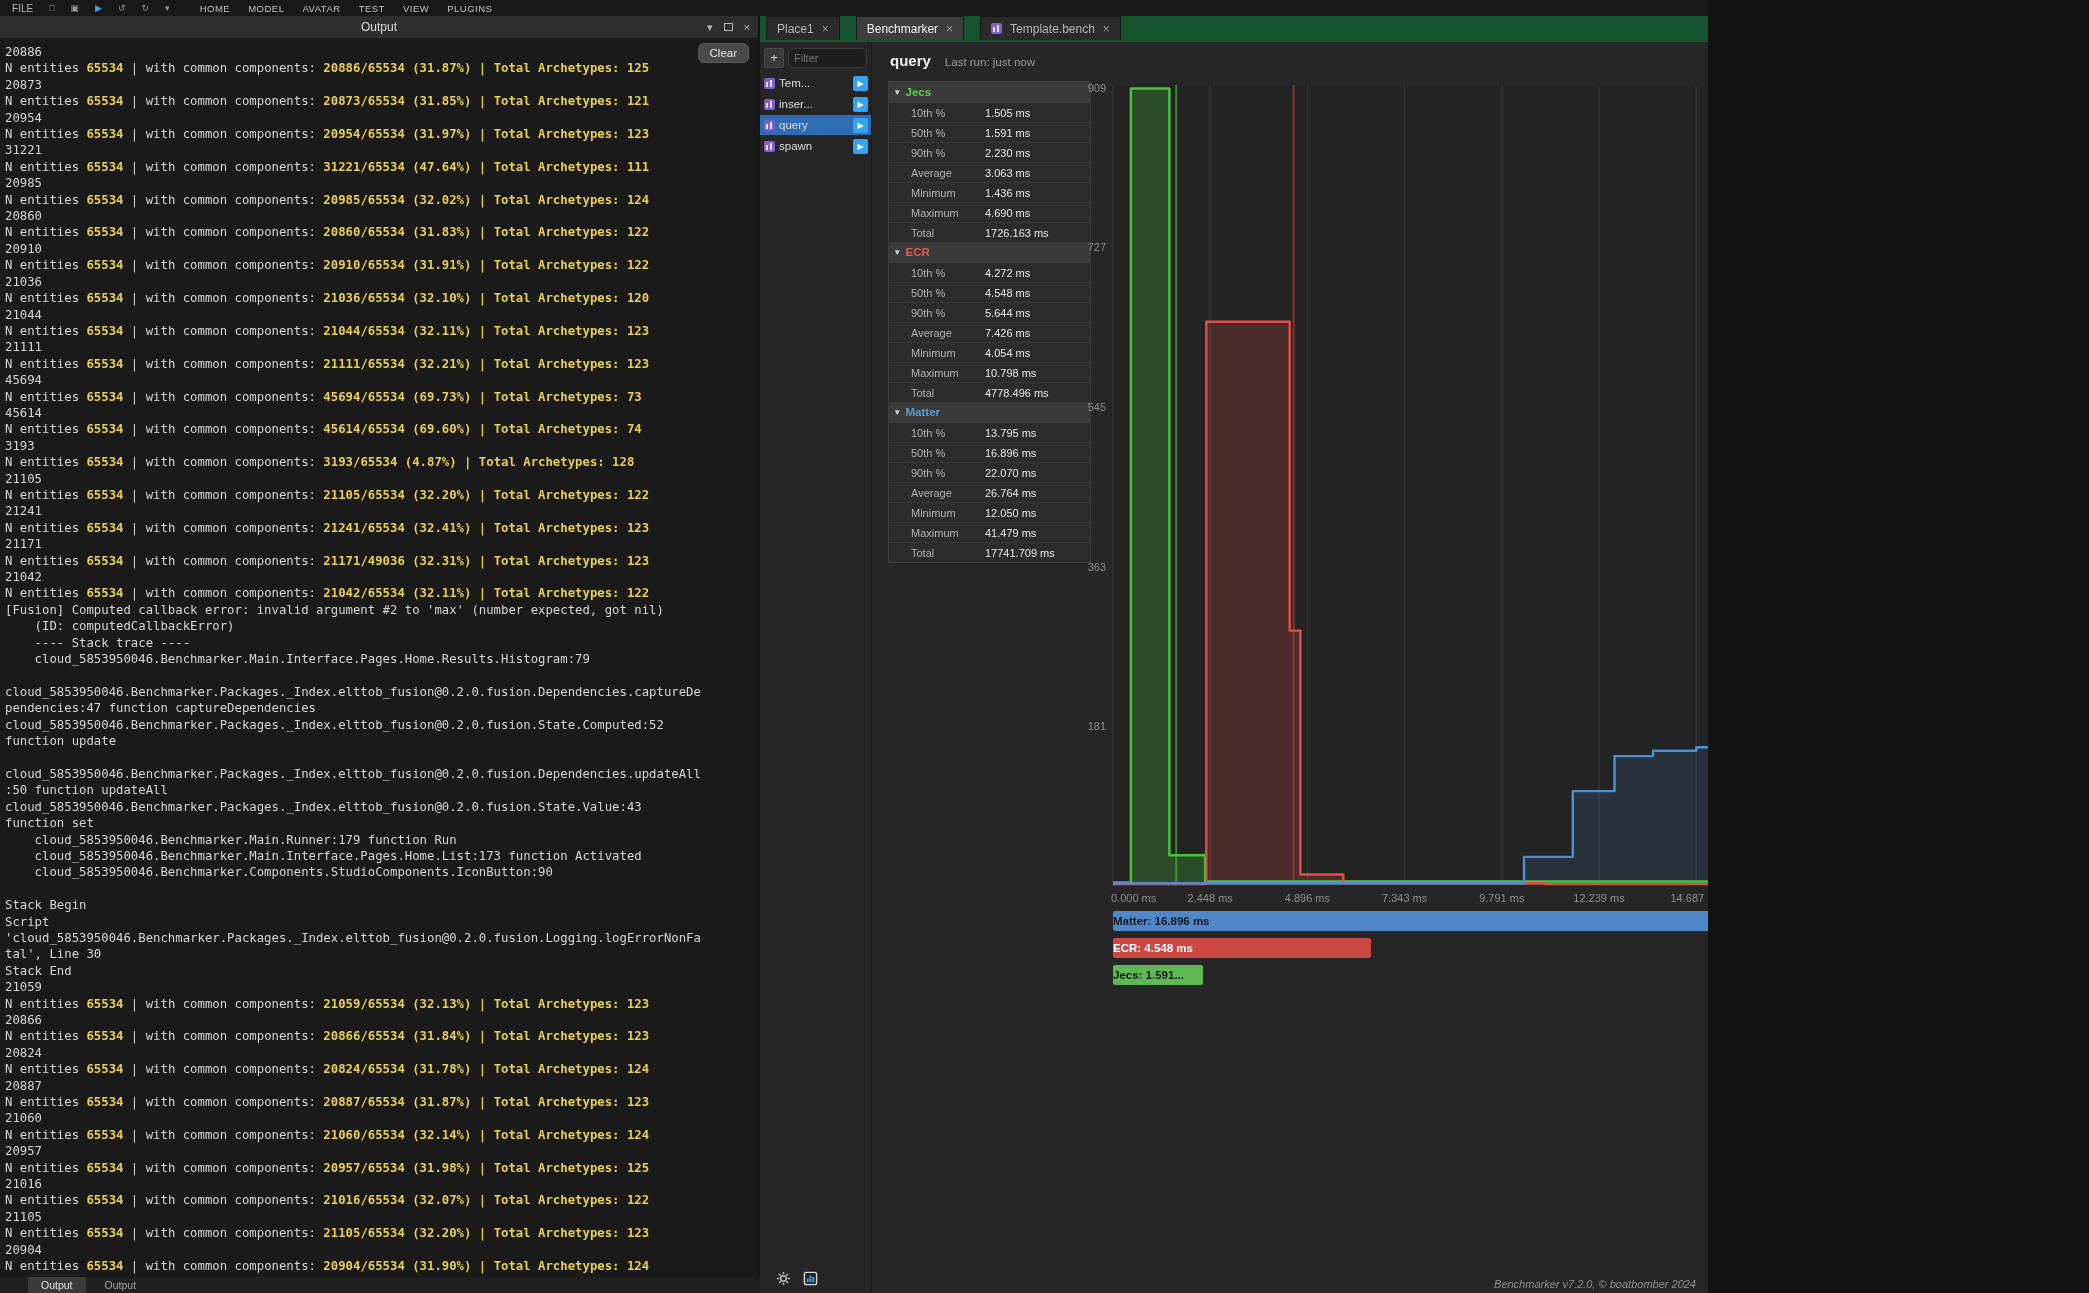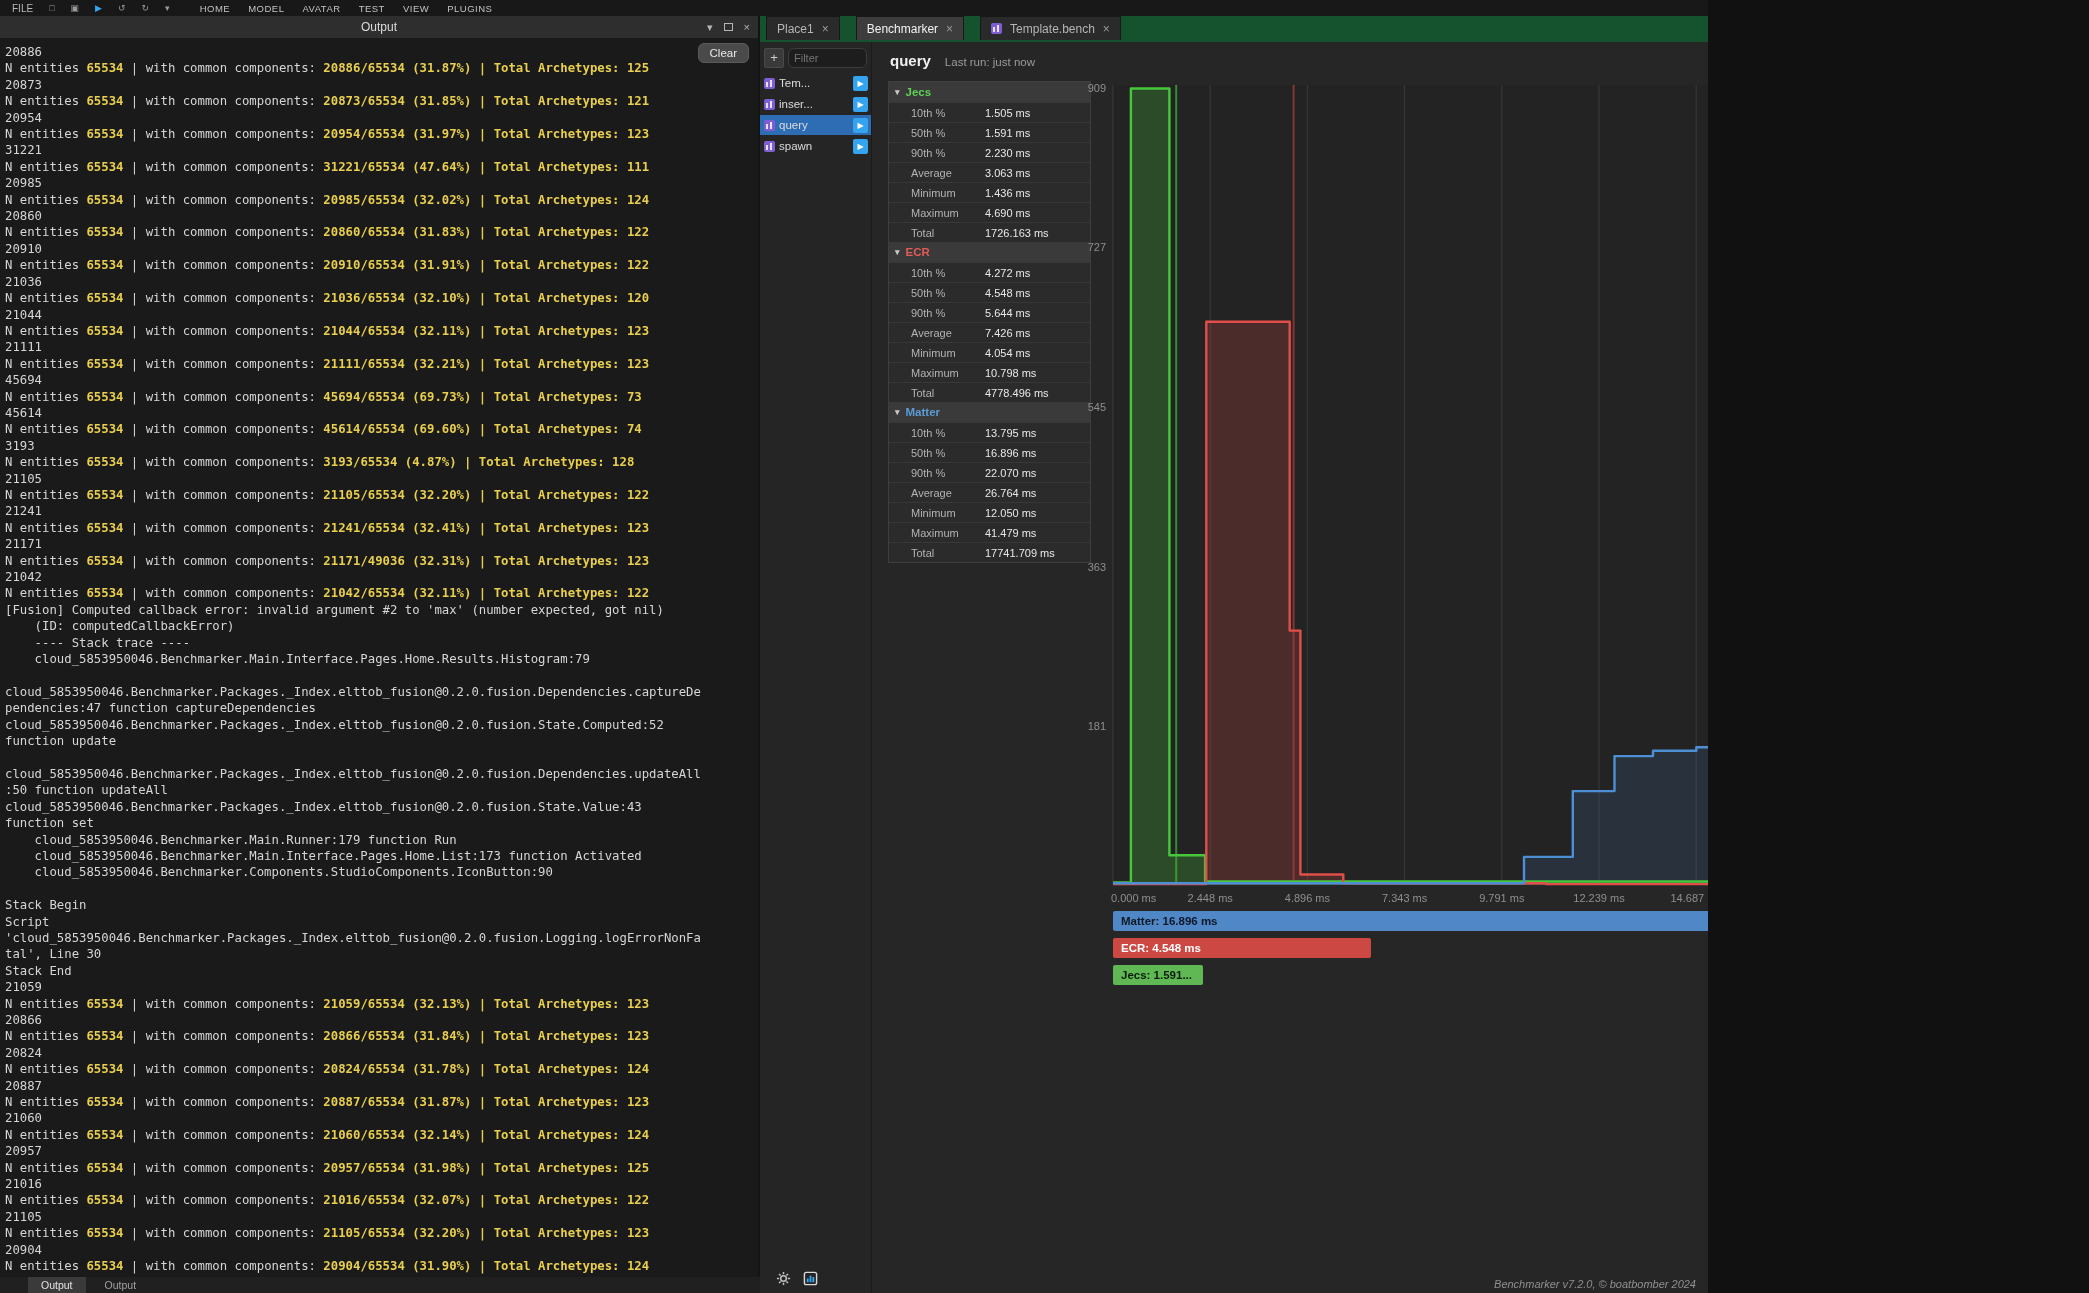--- a/index.html
+++ b/index.html
@@ -58,21 +58,21 @@
   .stats-section-header{height:20px;background:#3a3a3a;display:flex;align-items:center;gap:6px;padding:0 6px;font-size:11.5px;font-weight:bold}
   .stats-section-header .chev{color:#c8c8c8;font-size:9px}
   .stats-row{height:20px;display:flex;align-items:center;border-top:1px solid #373737;font-size:11px}
   .stats-label{width:96px;padding-left:22px;color:#b3b3b3}
   .stats-value{color:#e8e8e8}
 
   .chart-svg{position:absolute;left:202px;top:38px;width:1014px;height:830px}
   .chart-svg text.axis{fill:#8f8f8f;font-size:11px;font-family:"Liberation Sans",sans-serif}
 
   .legend-bars{position:absolute;left:240px;top:869px}
-  .legend-bar{height:20px;border-radius:2px;margin-bottom:7px;display:flex;align-items:center;padding-left:8px;font-size:11.5px;font-weight:bold;white-space:nowrap;overflow:hidden}
+  .legend-bar{height:20px;border-radius:2px;margin-bottom:7px;display:flex;align-items:center;padding-left:0;font-size:11.5px;font-weight:bold;white-space:nowrap;overflow:hidden}
 
   .footer-credit{position:absolute;right:12px;bottom:3px;font-size:11px;font-style:italic;color:#8f8f8f}
 </style>
 </head>
 <body>
 
 <div class="screen">
 
   <div class="menubar">
     <span>FILE</span>

